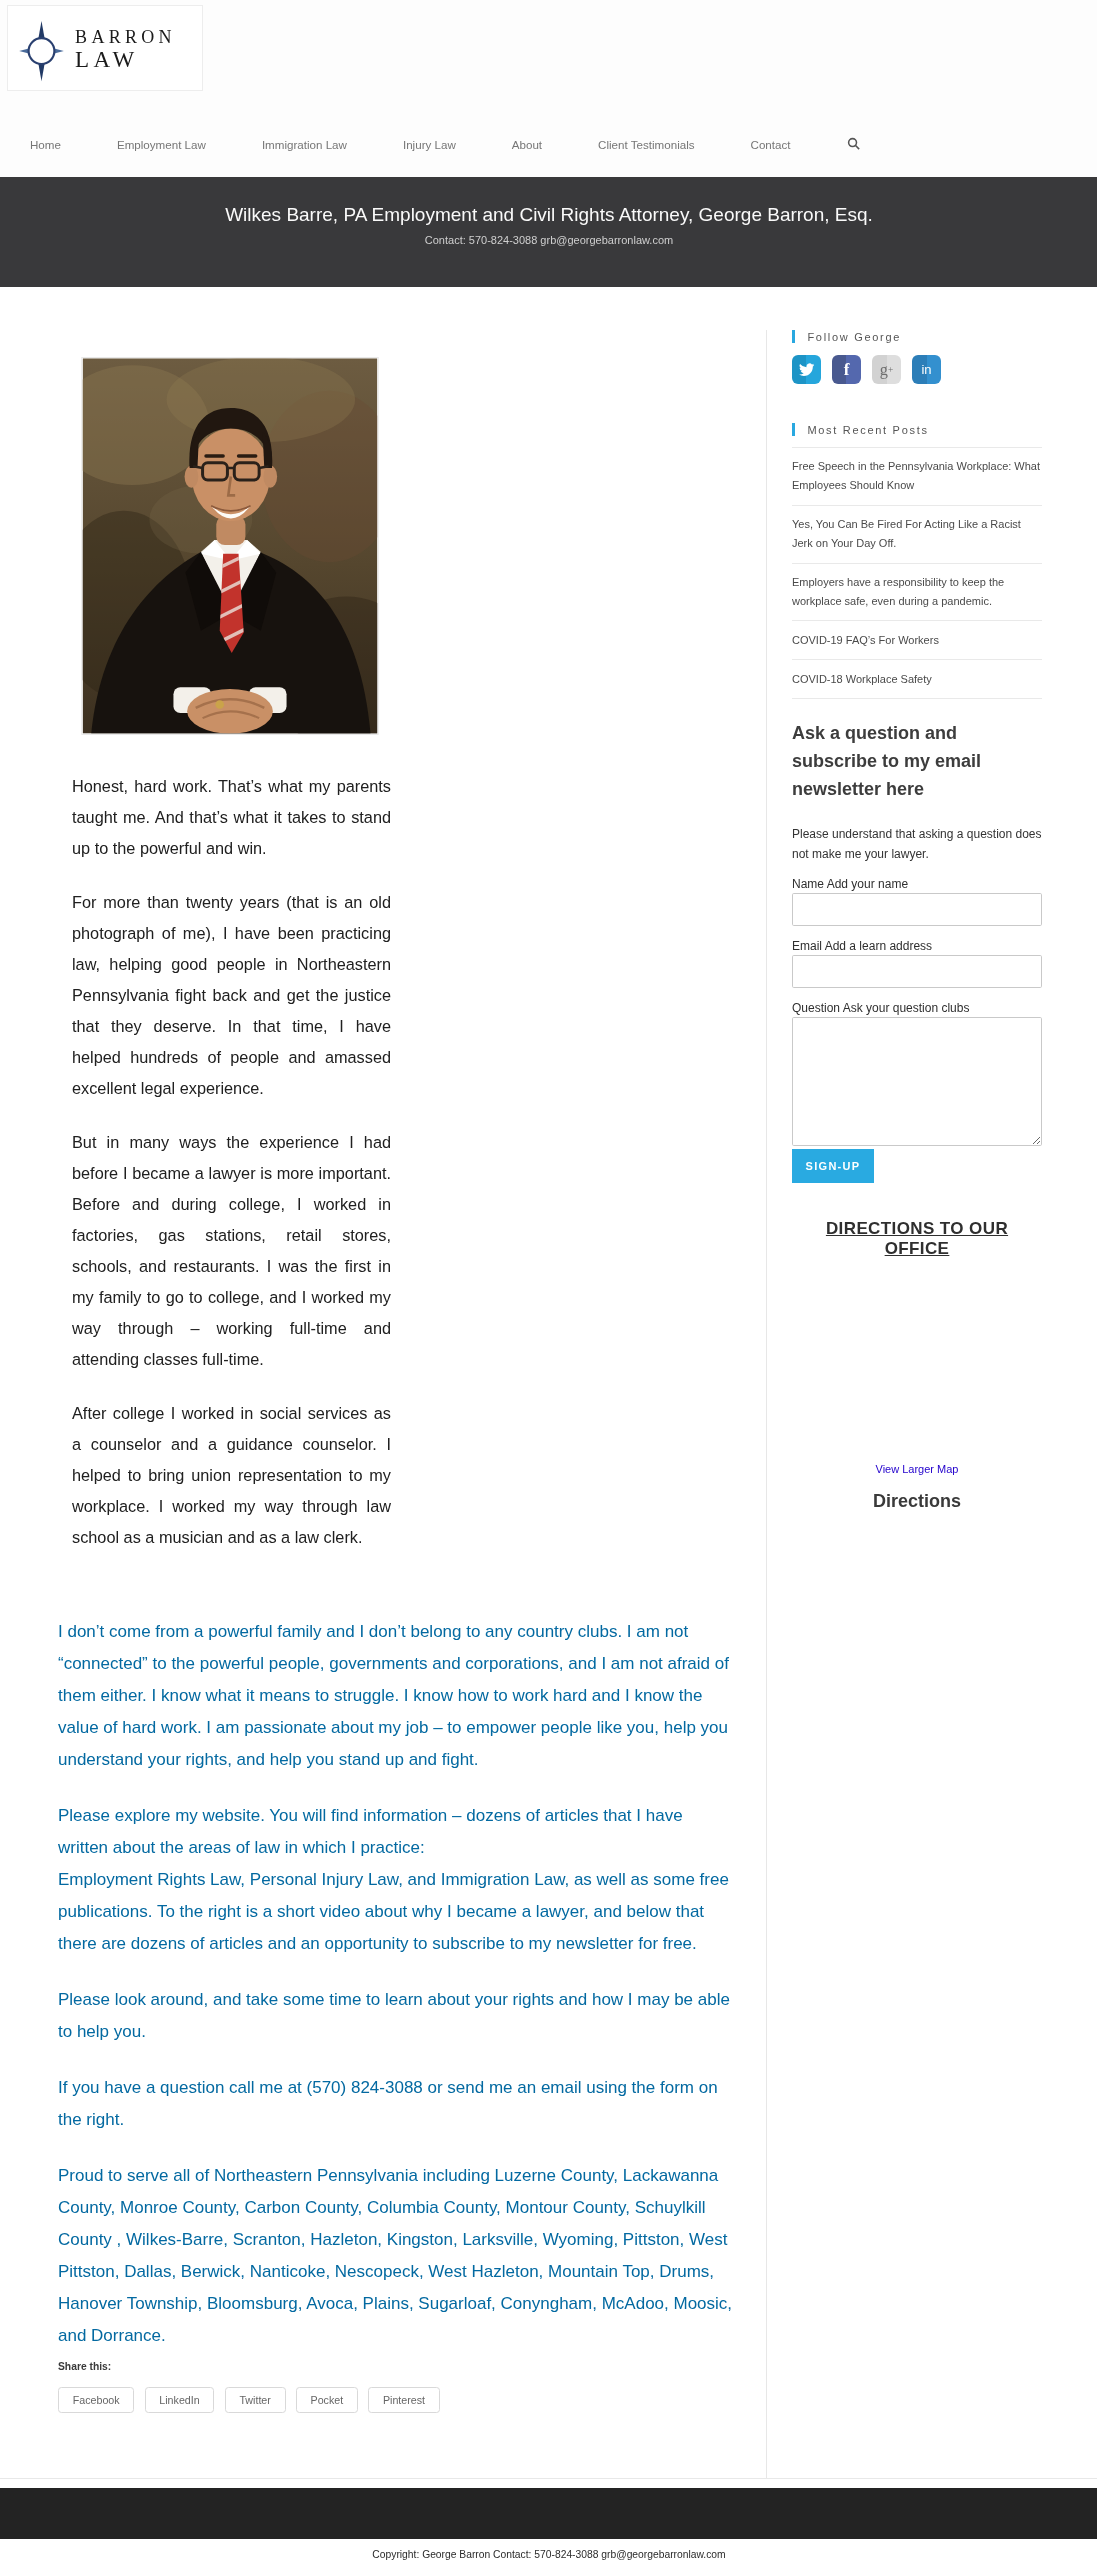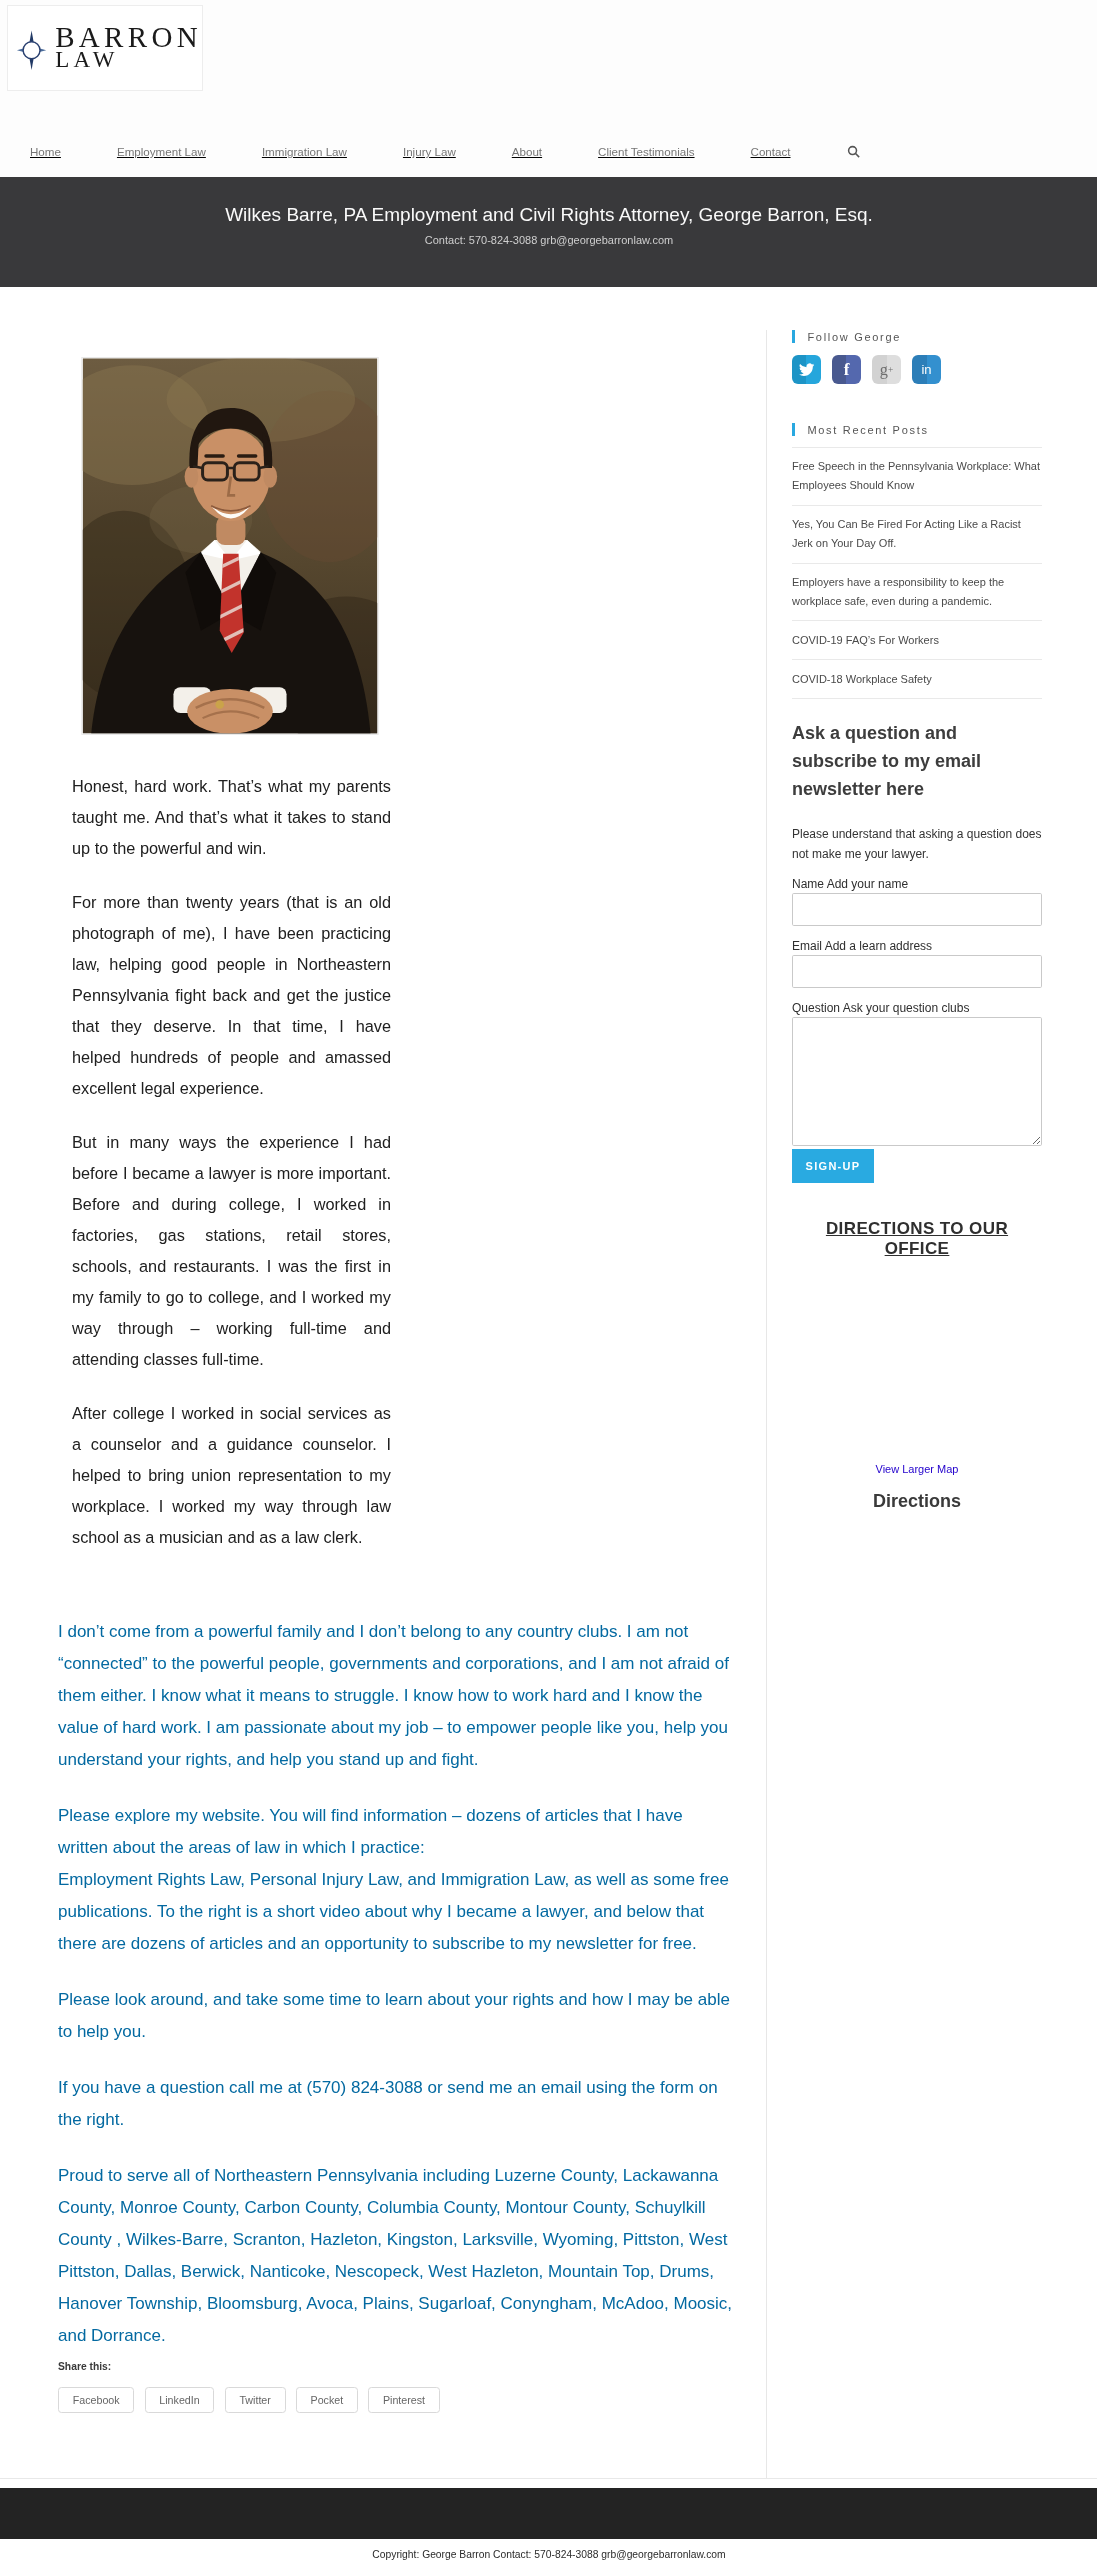--- a/index.html
+++ b/index.html
@@ -9,23 +9,23 @@
     background:#ffffff; font-family:"Liberation Sans", sans-serif; overflow:hidden;
   }
 
   
   .header { position:absolute; left:0; top:0; width:1098px; height:177px; background:#fdfdfd; }
   .logo-box {
     position:absolute; left:6.9px; top:5.1px; width:196px; height:86px;
     background:#ffffff; border:0.9px solid #ededed; display:flex; align-items:center; padding-left:5.1px;
   }
   .logo-text { margin-left:5.1px; font-family:"Liberation Serif", serif; color:#1b1b1b; }
-  .logo-line1 { font-size:29px; letter-spacing:4.3px; line-height:24px; }
+  .logo-line1 { font-size:18px; letter-spacing:4.3px; line-height:24px; }
   .logo-line2 { font-size:23px; letter-spacing:4.3px; line-height:22px; }
-  .nav { position:absolute; left:30px; top:145px; display:flex; align-items:flex-start; gap:56px;text-decoration:underline; }
+  .nav { position:absolute; left:30px; top:137px; display:flex; align-items:flex-end; gap:56px; }
   .nav-item { font-size:11.6px; color:#767676; white-space:nowrap; cursor:pointer; }
   .search-btn { display:flex; align-items:center; cursor:pointer; }
 
   
   .banner { position:absolute; left:0; top:177px; width:1098px; height:110px; background:#39393b; text-align:center; }
   .banner-title { padding-top:27.4px; font-size:19px; font-weight:400; color:#fafafa; }
   .banner-contact { margin-top:7.7px; font-size:11px; color:#cfcfcf; }
 
   
   .divider-v { position:absolute; left:766px; top:330px; width:0.9px; height:2148px; background:#e7e7e7; }

